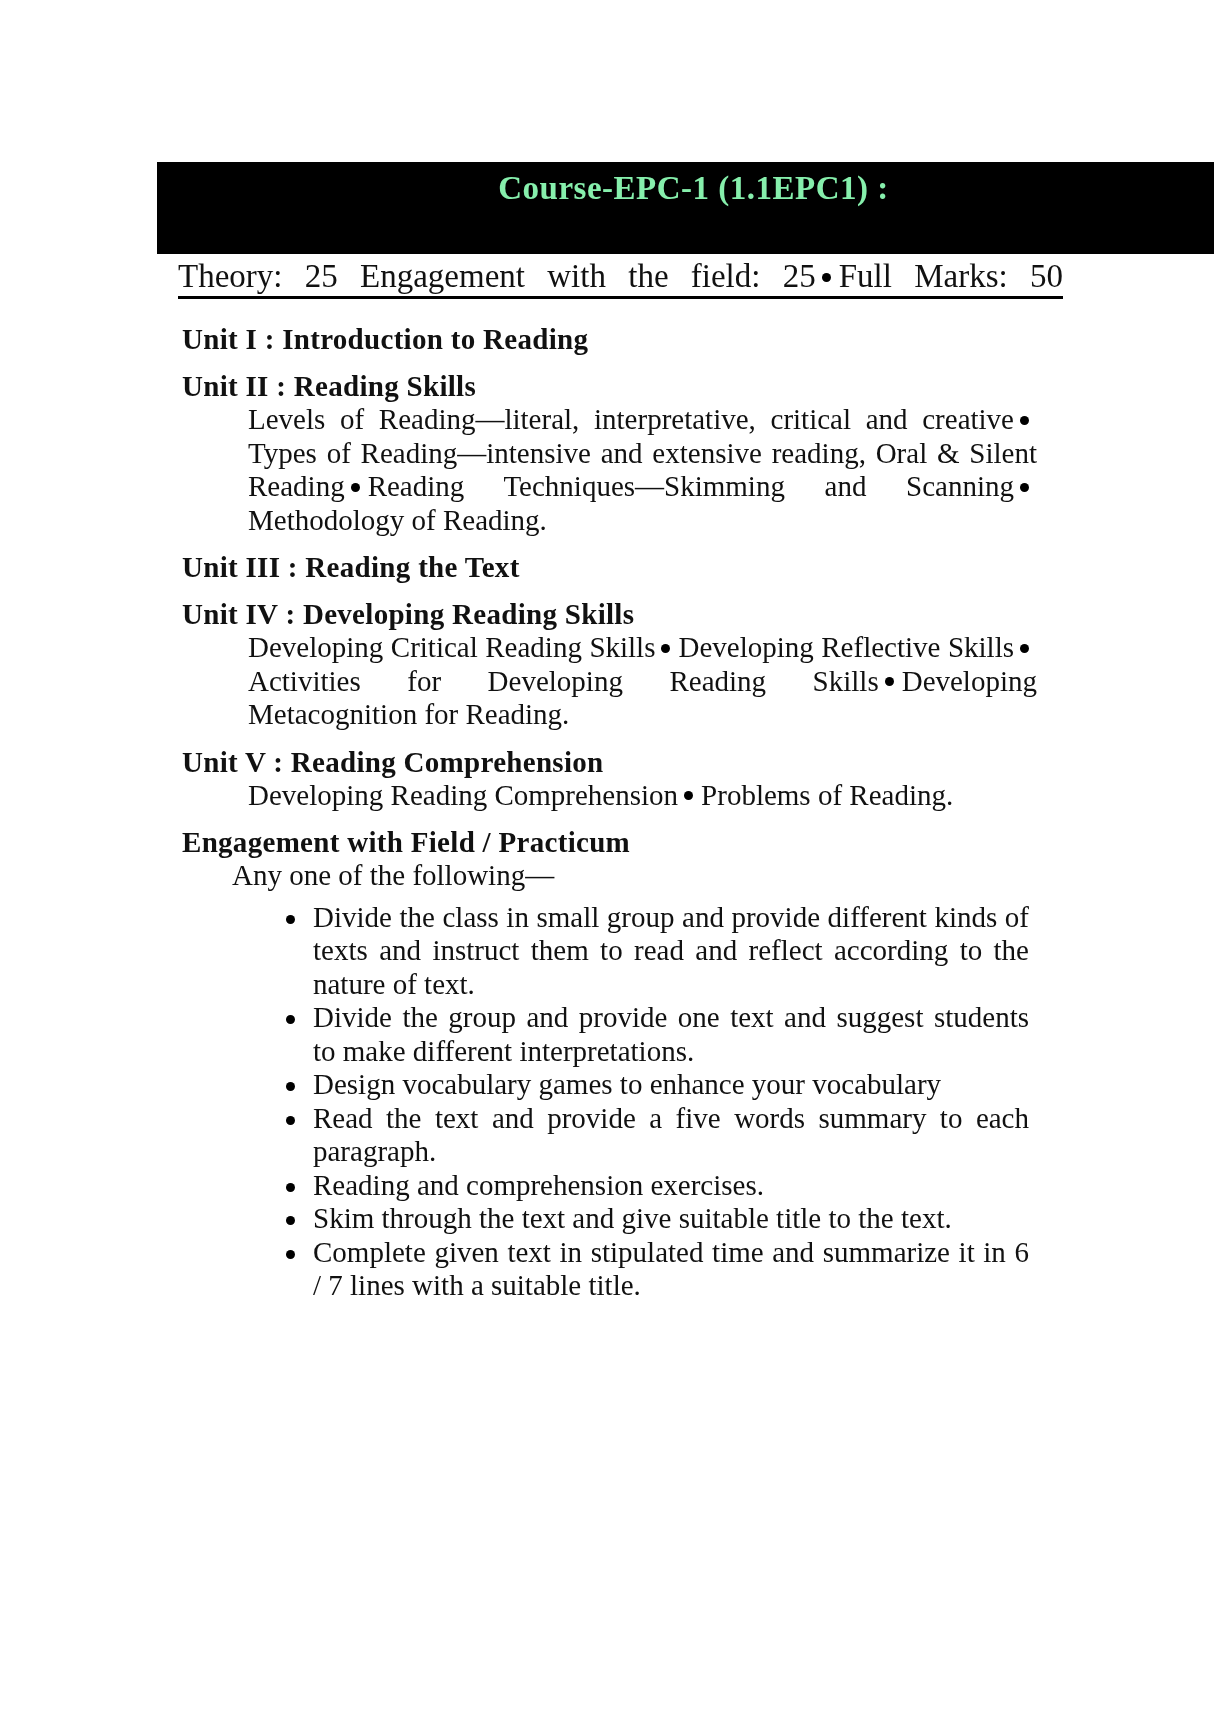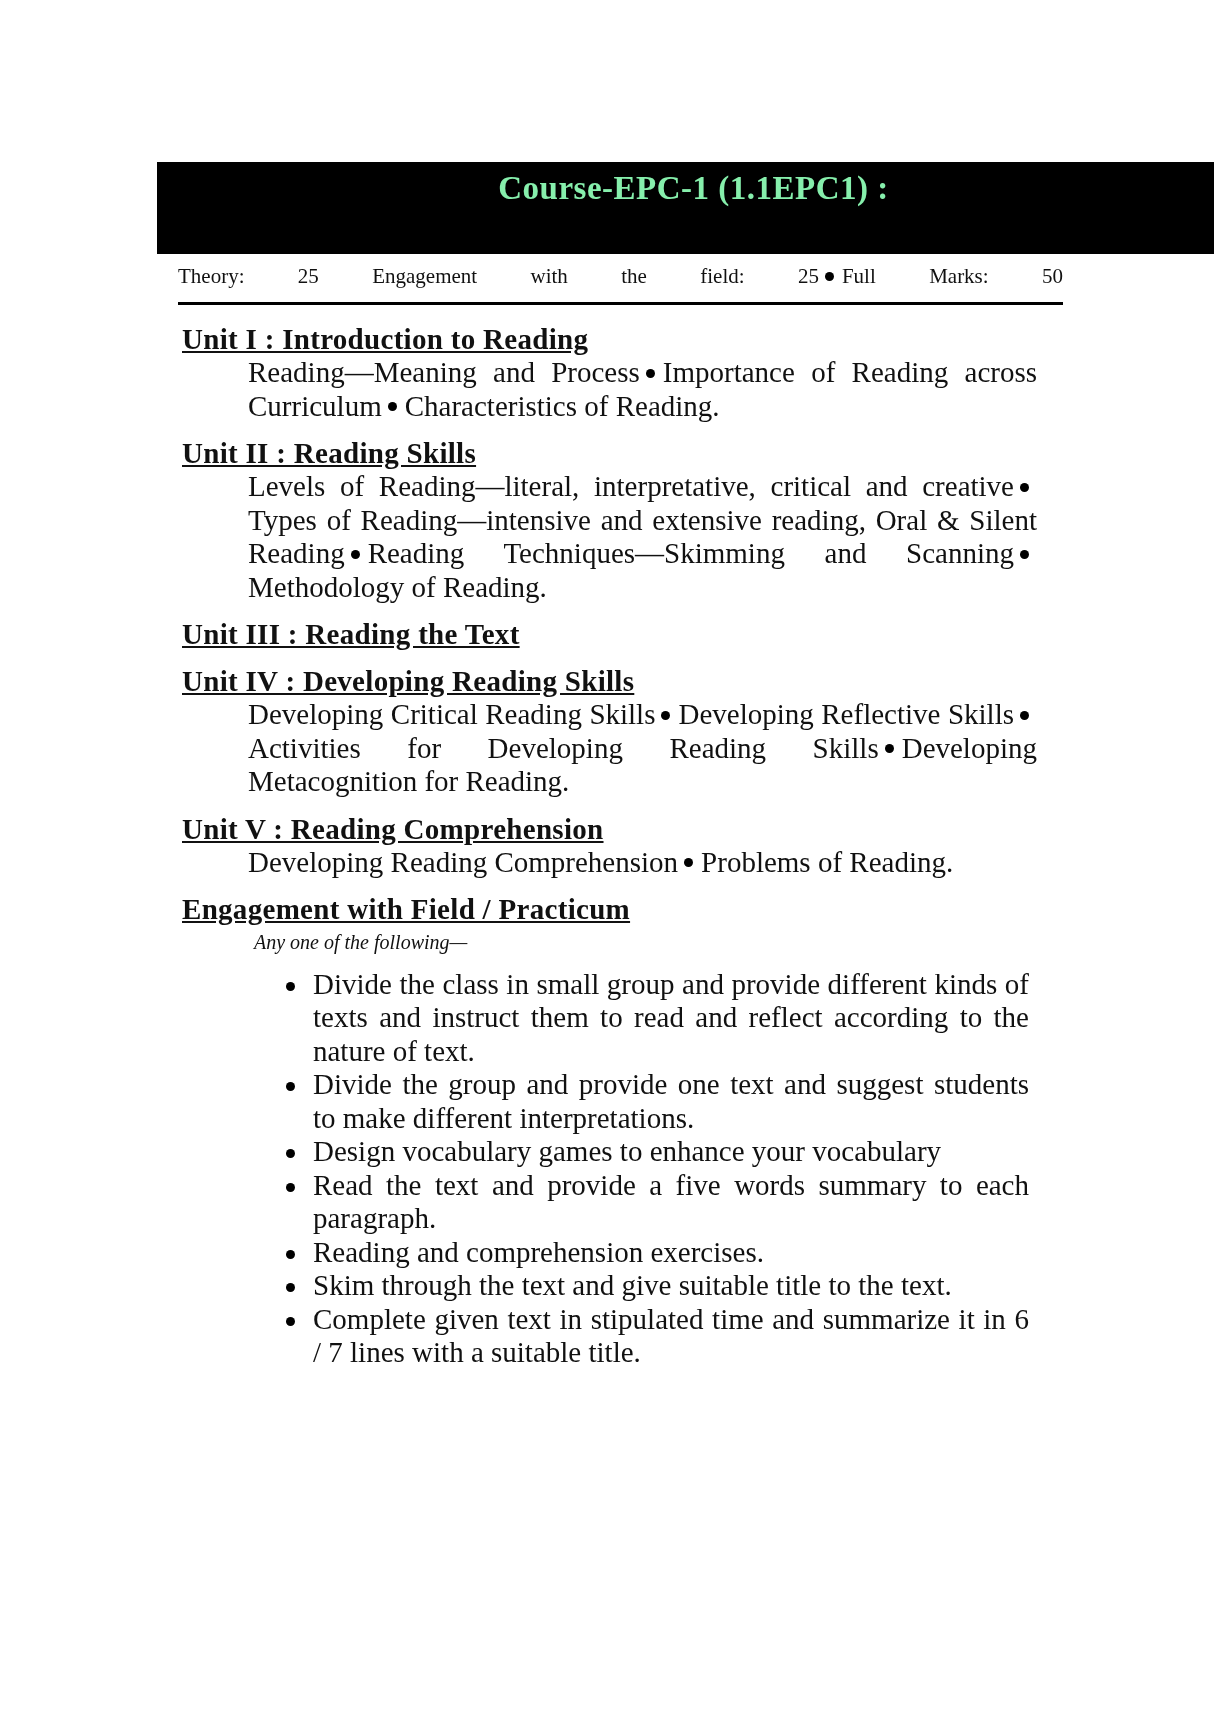--- a/index.html
+++ b/index.html
@@ -1,47 +1,46 @@
 <!DOCTYPE html>
 <html><head>
 <meta charset="utf-8">
 <style>
   html, body { margin:0; padding:0; background:#ffffff; }
   body { width:1214px; height:1722px; position:relative; font-family:"Liberation Serif", "DejaVu Serif", serif; color:#111; }
   .page { position:absolute; left:0; top:0; width:1214px; height:1722px; }
   .title-box { position:absolute; left:157px; top:162px; width:1073px; height:92px; background:#000; color:#86efac; text-align:center; }
   .title-line { font-weight:bold; font-size:33px; line-height:40px; letter-spacing:0.5px; }
   .title-line.l1 { margin-top:6px; }
-  .marks { position:absolute; left:178px; top:258px; width:885px; font-size:21px; line-height:36px; text-align:justify; text-align-last:justify; border-bottom:3px solid #000; padding-bottom:8px; }
+  .marks { position:absolute; left:178px; top:258px; width:885px; font-size:33px; line-height:36px; text-align:justify; text-align-last:justify; border-bottom:3px solid #000; padding-bottom:2px; }
   .content { position:absolute; left:182px; top:322px; width:855px; }
   .unit { margin-bottom:13px; }
-  .unit-heading { font-weight:bold; font-size:29px; line-height:34px; letter-spacing:0.3px;text-decoration:underline; }
+  .unit-heading { font-weight:bold; font-size:29px; line-height:34px; letter-spacing:0.3px; }
   .unit-body { margin-left:66px; font-size:29px; line-height:33.5px; text-align:justify; }
   .bullet-dot { display:inline-block; width:9px; height:9px; border-radius:50%; background:#000; vertical-align:middle; margin:0 8px 0 6px; position:relative; top:-2px; }
-  .intro { margin-left:72px; font-size:20px; line-height:33.5px;font-style:italic; }
+  .intro { margin-left:50px; font-size:29px; line-height:33.5px; }
   .practicum-list { list-style:none; margin:8px; padding:0 0 0 123px; }
   .practicum-item { position:relative; font-size:29px; line-height:33.5px; text-align:justify; }
   .practicum-item .li-dot { position:absolute; left:-27px; top:14px; width:9px; height:9px; border-radius:50%; background:#000; }
 </style>
 </head>
 <body>
 
 <div class="page">
 
   <div class="title-box">
     <div class="title-line l1">Course-EPC-1 (1.1EPC1) :</div>
   </div>
 
   <div class="marks"><span>Theory: 25 Engagement with the field: 25</span><span class="bullet-dot"></span><span>Full Marks: 50</span></div>
 
   <div class="content">
 
     <div class="unit">
       <div class="unit-heading">Unit I : Introduction to Reading</div>
-      <div class="unit-body"><span>Reading—Meaning and Process</span><span class="bullet-dot"></span><span>Importance of Reading across Curriculum</span><span class="bullet-dot"></span><span>Characteristics of Reading.</span></div>
     </div>
 
     <div class="unit">
       <div class="unit-heading">Unit II : Reading Skills</div>
       <div class="unit-body"><span>Levels of Reading—literal, interpretative, critical and creative</span><span class="bullet-dot"></span><span>Types of Reading—intensive and extensive reading, Oral &amp; Silent Reading</span><span class="bullet-dot"></span><span>Reading Techniques—Skimming and Scanning</span><span class="bullet-dot"></span><span>Methodology of Reading.</span></div>
     </div>
 
     <div class="unit">
       <div class="unit-heading">Unit III : Reading the Text</div>
     </div>

